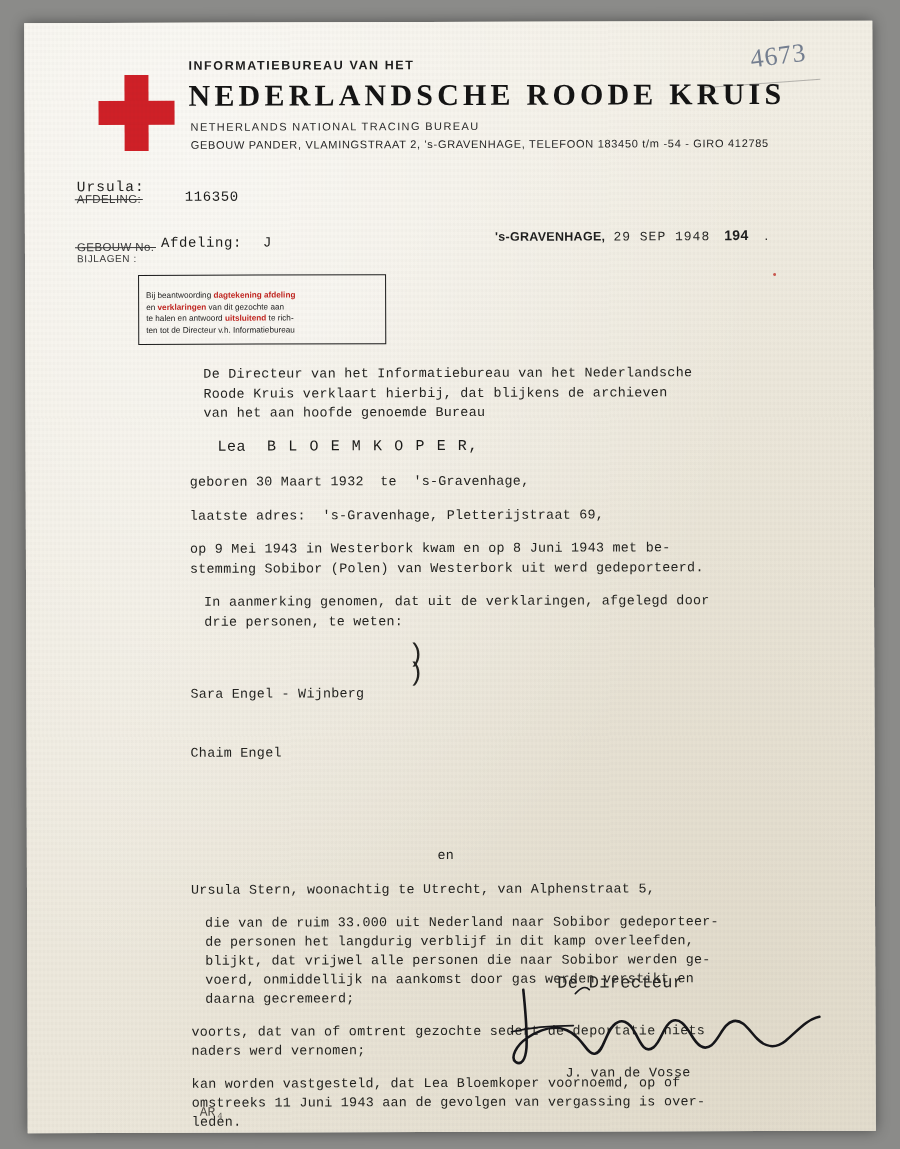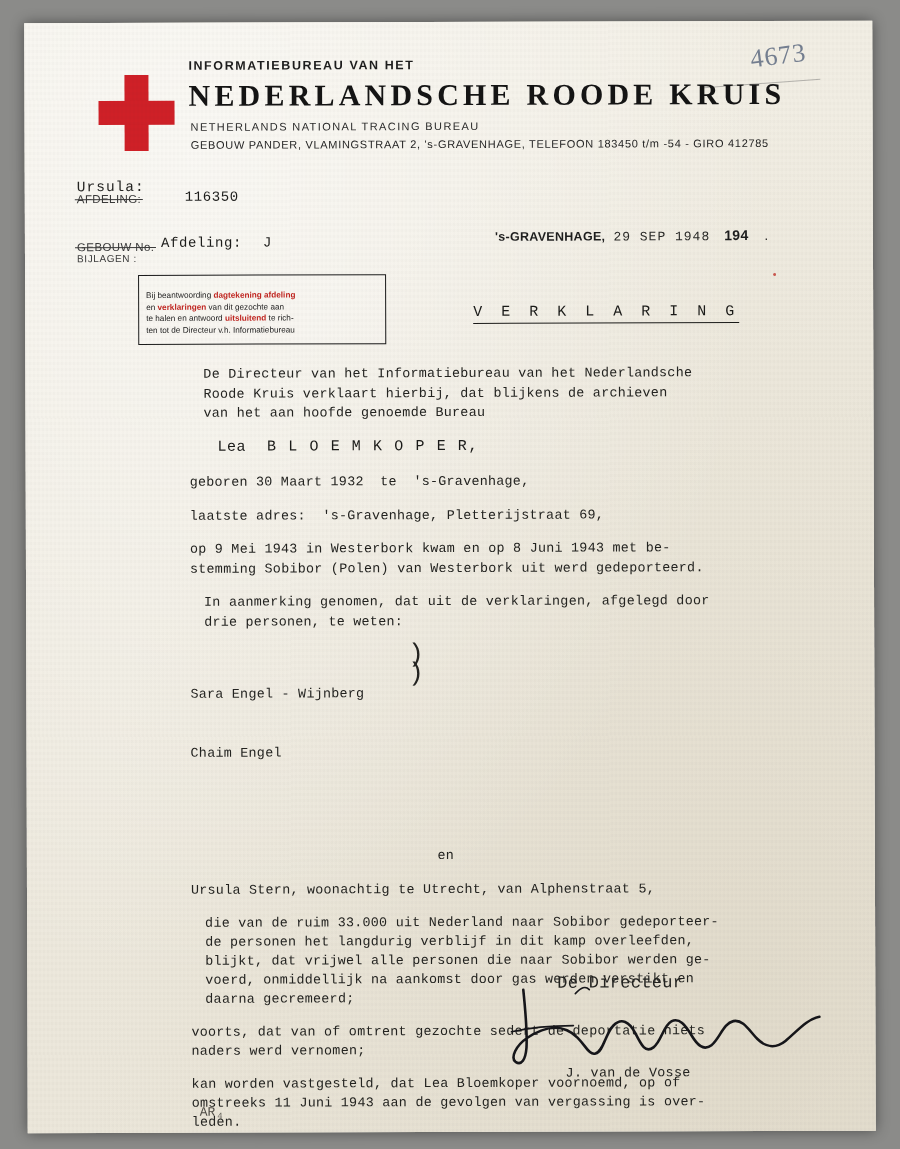--- a/index.html
+++ b/index.html
@@ -377,21 +377,20 @@
           <div><span>te halen en antwoord </span><b class="red">uitsluitend</b><span> te rich-</span></div>
           <div>ten tot de Directeur v.h. Informatiebureau</div>
         </div>
       </div>
 
       <div class="placedate">
         <span class="pd-place">'s-GRAVENHAGE,</span><span class="pd-stamp">29 SEP 1948</span><span class="pd-year">194</span><span class="pd-dot">.</span>
       </div>
       <div class="red-speck"></div>
 
-      <div class="verklaring">V E R K L A R I N G</div>
 
       <div class="body">
         <p class="p-indent">De Directeur van het Informatiebureau van het Nederlandsche
 Roode Kruis verklaart hierbij, dat blijkens de archieven
 van het aan hoofde genoemde Bureau</p>
 
         <div class="name-line">
           <span class="firstname">Lea</span>&nbsp;&nbsp;<span>B L O E M K O P E R,</span>
         </div>
 

